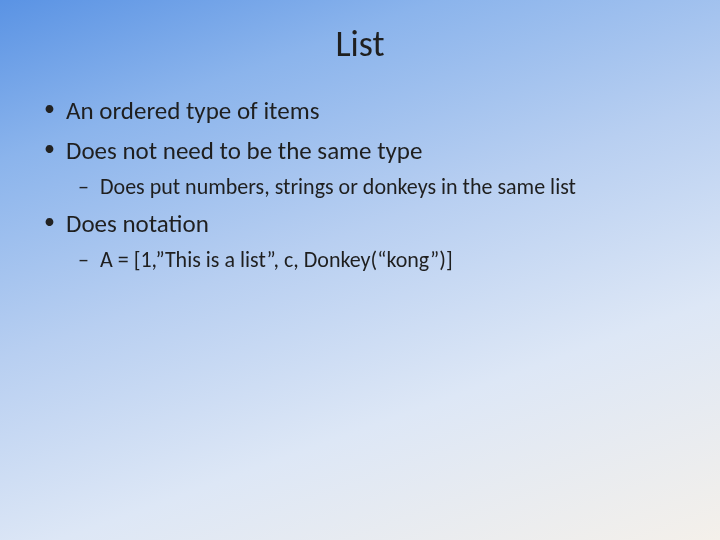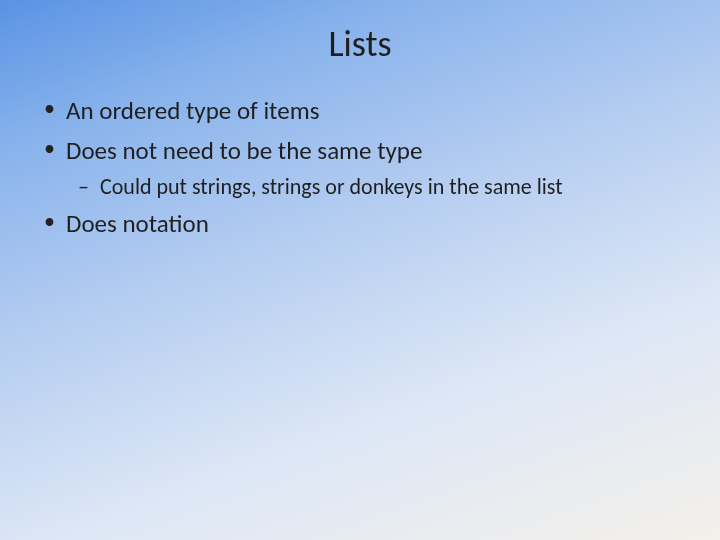--- a/index.html
+++ b/index.html
@@ -58,31 +58,36 @@
     left: -22px;
     top: 0;
     font-size: 22px;
     color: #222;
   }
 </style>
 </head>
 <body>
 
 <div class="slide">
-  <h1 class="title">Lists</h1>
+  <h1 class="title">List</h1>
 
   <ul class="top">
     <li>
       <span>An ordered type of items</span>
     </li>
     <li>
       <span>Does not need to be the same type</span>
       <ul class="sub">
         <li>
-          <span>Could put strings, strings or donkeys in the same list</span>
+          <span>Does put numbers, strings or donkeys in the same list</span>
         </li>
       </ul>
     </li>
     <li>
       <span>Does notation</span>
+      <ul class="sub">
+        <li>
+          <span>A = [1,”This is a list”, c, Donkey(“kong”)]</span>
+        </li>
+      </ul>
     </li>
   </ul>
 </div>
 
 </body></html>

